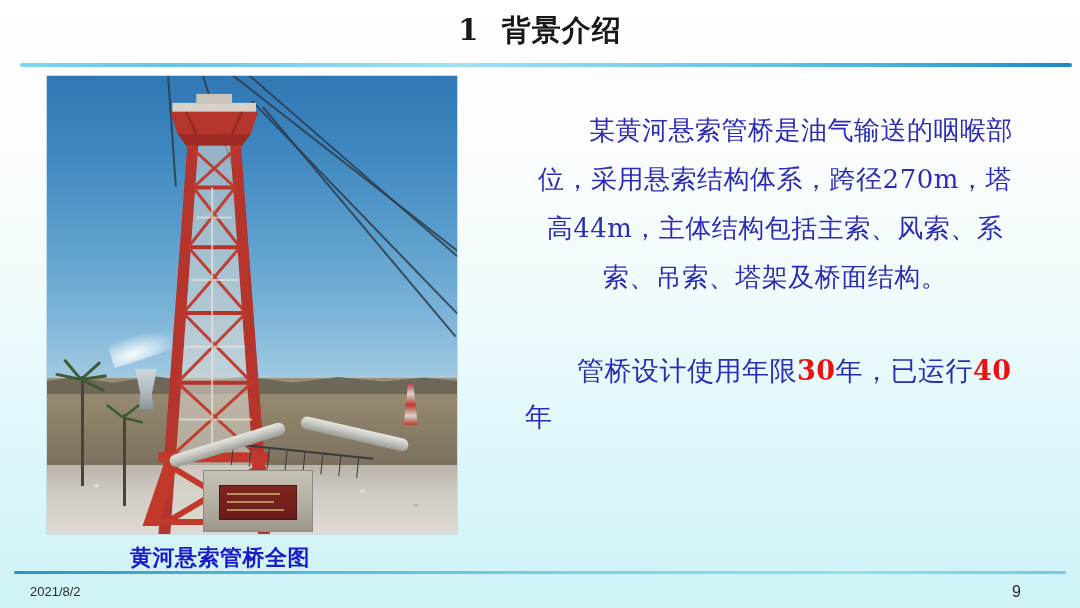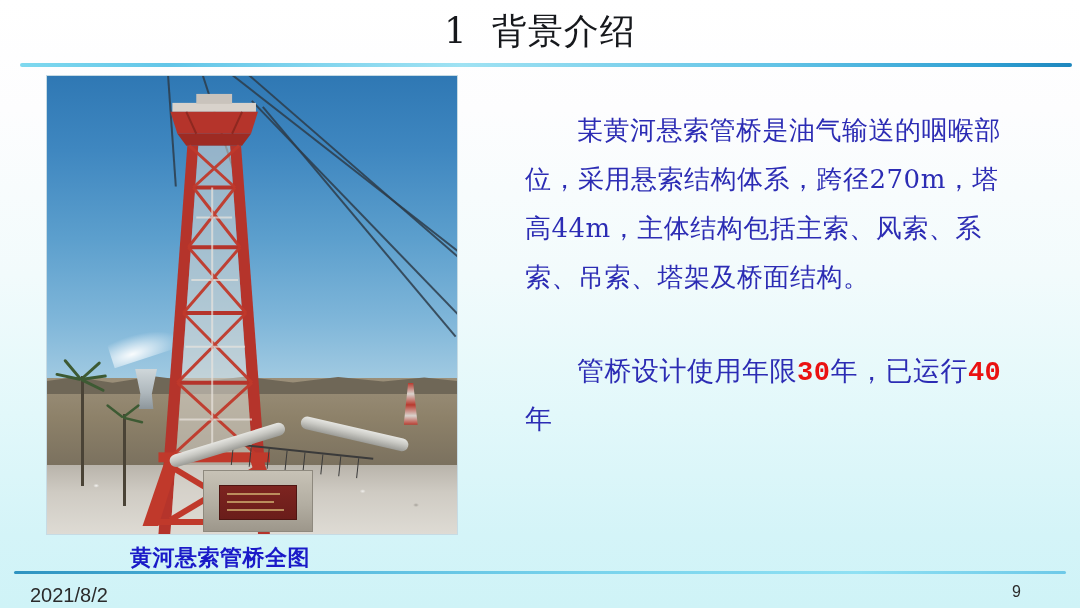--- a/index.html
+++ b/index.html
@@ -23,22 +23,22 @@
   .title-bar {
     position: absolute;
     left: 0; top: 0;
     width: 1080px; height: 62px;
     display: flex;
     align-items: center;
     justify-content: center;
   }
   .title-text {
     font-family: "DejaVu Serif", "Liberation Serif", serif;
-    font-size: 35px;
-    font-weight: 400;
+    font-size: 29px;
+    font-weight: 700;
     color: #16181c;
     letter-spacing: 1px;
     white-space: pre;
   }
 
   .title-rule {
     position: absolute;
     left: 20px; top: 63px;
     width: 1052px; height: 4px;
     background: linear-gradient(to right, #7fd9ef 0%, #63c6e8 14%, #9fe2f3 42%, #62c3e6 72%, #2f9fd2 92%, #1d86bd 100%);
@@ -202,20 +202,21 @@
     font-weight: 700;
     color: #1a1ac8;
     letter-spacing: .5px;
   }
 
   
   .body-block {
     position: absolute;
     left: 525px; top: 106px;
     width: 500px;
+    text-align: center;
   }
   .para {
     font-family: "DejaVu Serif", "Liberation Serif", serif;
     font-size: 26px;
     line-height: 49px;
     color: #2c2cb4;
     text-indent: 52px;
     letter-spacing: .5px;
   }
   .para-2 {
@@ -225,36 +226,35 @@
     font-family: "DejaVu Serif", "Liberation Serif", serif;
     font-size: 27px;
     line-height: 46px;
     color: #2c2cb4;
     text-indent: 52px;
     letter-spacing: .5px;
   }
   .hl {
     color: #ea1111;
     font-weight: 700;
-    font-family: Liberation Mono, monospace;
   }
 
   
   .footer-rule {
     position: absolute;
     left: 14px; top: 571px;
     width: 1052px; height: 3px;
     background: linear-gradient(to right, #2e93c0 0%, #4fb4db 22%, #79d3ec 55%, #8fe0f3 80%, #6ec9e8 100%);
     border-radius: 2px;
   }
   .footer-date {
     position: absolute;
     left: 30px; top: 584px;
     font-family: "Liberation Sans", "DejaVu Sans", sans-serif;
-    font-size: 20px;
+    font-size: 13px;
     color: #2b2b2b;
   }
   .footer-page {
     position: absolute;
     left: 1012px; top: 583px;
     font-family: "Liberation Sans", "DejaVu Sans", sans-serif;
     font-size: 16px;
     color: #2b2b2b;
   }
 </style>

